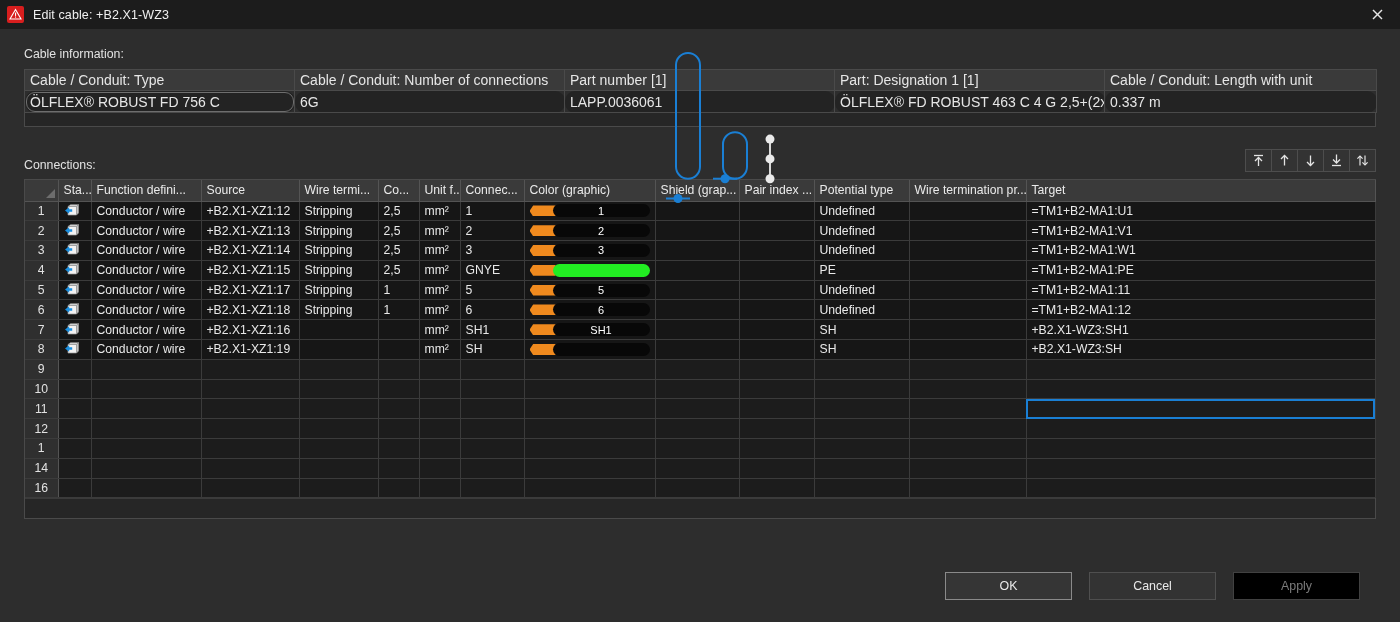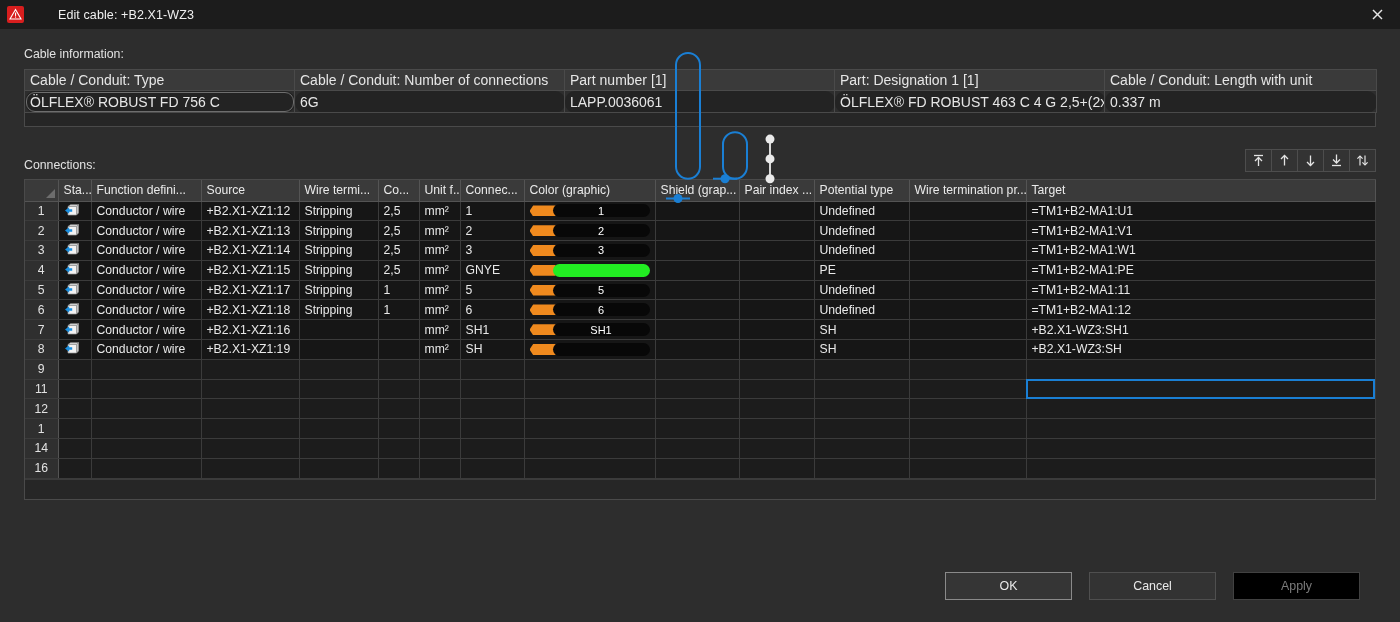--- a/index.html
+++ b/index.html
@@ -28,21 +28,21 @@
   }
   .app-icon {
     width: 17px; height: 17px;
     background: #d81e1e;
     border-radius: 2px;
     display: flex; align-items: center; justify-content: center;
     margin-right: 9px;
   }
   .app-icon svg { display:block; }
   .title-text {
-    font-size: 12.5px; color: #f0f0f0; letter-spacing: .1px; margin-left: 25px;
+    font-size: 12.5px; color: #f0f0f0; letter-spacing: .1px;
   }
   .close-btn {
     position: absolute; right: 0; top: 0;
     width: 45px; height: 29px;
     display: flex; align-items: center; justify-content: center;
     color: #e6e6e6; font-size: 13px;
   }
   .close-btn svg { display:block; }
 
   
@@ -573,20 +573,36 @@
               <td></td>
               <td></td>
               <td class="colorcell"></td>
               <td class="shieldcell"></td>
               <td class="paircell"></td>
               <td></td>
               <td></td>
               <td></td>
             </tr>
             <tr class="empty">
+              <td class="rownum">10</td>
+              <td class="statuscell"></td>
+              <td></td>
+              <td></td>
+              <td></td>
+              <td></td>
+              <td></td>
+              <td></td>
+              <td class="colorcell"></td>
+              <td class="shieldcell"></td>
+              <td class="paircell"></td>
+              <td></td>
+              <td></td>
+              <td></td>
+            </tr>
+            <tr class="empty">
               <td class="rownum">11</td>
               <td class="statuscell"></td>
               <td></td>
               <td></td>
               <td></td>
               <td></td>
               <td></td>
               <td></td>
               <td class="colorcell"></td>
               <td class="shieldcell"></td>

